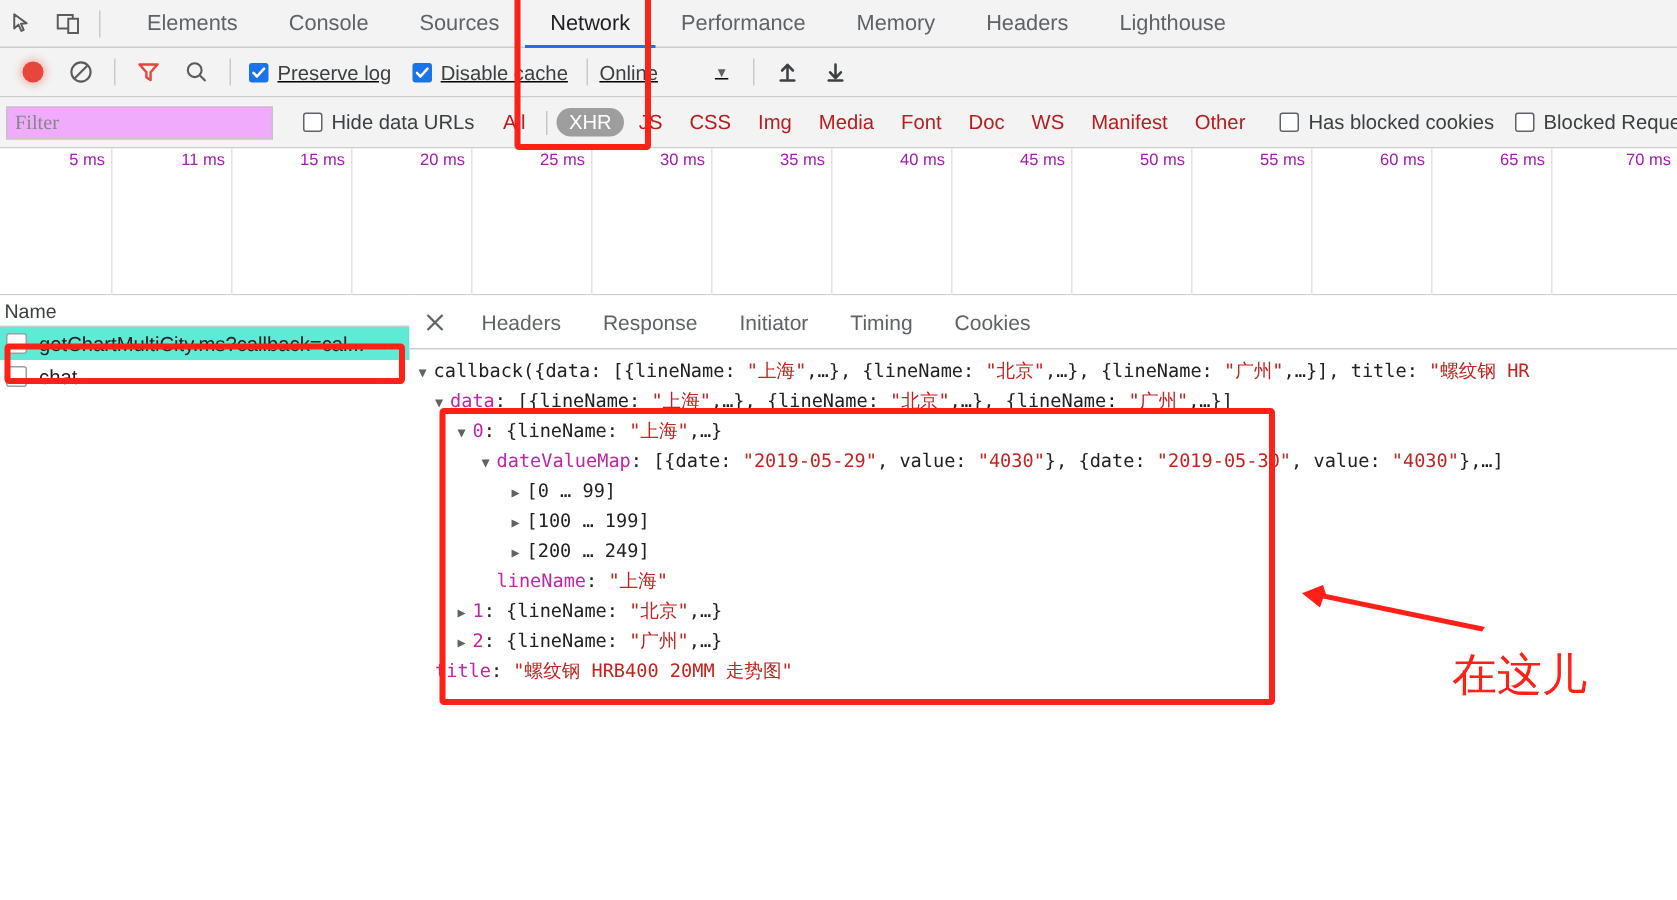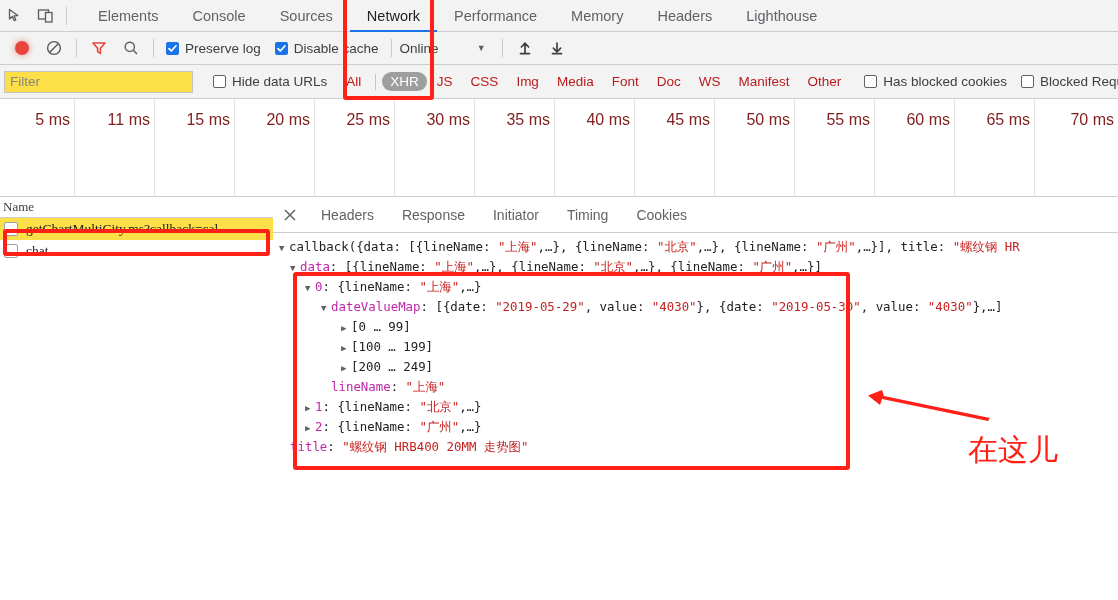--- a/index.html
+++ b/index.html
@@ -32,21 +32,21 @@
   }
   .tab.active { color:#202124; }
   .tab.active::after {
     content:""; position:absolute; left:0; right:0; bottom:0; height:2px; background:#1a73e8;
   }
 
   
   .toolbar {
     position:absolute; left:0; top:32px; width:1118px; height:33px;
     background:#f3f3f3; border-bottom:1px solid #cdcdcd;
-    display:flex; align-items:center; padding-left:6px;
+    display:flex; align-items:center; padding-left:6px;text-decoration:underline;
   }
   .record-dot {
     width:14px; height:14px; border-radius:50%; background:#e8453c;
     box-shadow:0 0 5px 2px rgba(232,69,60,0.30);
   }
   .tb-btn { width:32px; height:33px; display:flex; align-items:center; justify-content:center; }
   .chk-wrap { display:flex; align-items:center; margin-left:6px; white-space:nowrap; }
   .chk {
     width:13px; height:13px; border-radius:2px; background:#1a73e8;
     display:flex; align-items:center; justify-content:center; flex:none;
@@ -59,23 +59,23 @@
   .caret { margin-left:38px; color:#5f6368; font-size:9px; }
 
   
   .filterbar {
     position:absolute; left:0; top:65px; width:1118px; height:34px;
     background:#f3f3f3; border-bottom:1px solid #cdcdcd;
     display:flex; align-items:center;
   }
   .filter-input {
     width:200px; height:22px; margin-left:4px;
-    border:1px solid #c3c3c3; background:#fde047;
+    border:1px solid #c3c3c3; background:#f0abfc;
     font-size:13.5px; color:#5f6368; padding:0 5px;
-    font-family:Liberation Sans, sans-serif;
+    font-family:Liberation Serif, serif;
     outline:none;
   }
   .filter-input::placeholder { color:#868686; }
   .ochk {
     width:13px; height:13px; border:1.6px solid #5f6368; border-radius:2px;
     background:#fff; flex:none;
   }
   .ftype {
     font-size:13.5px; color:#b91c1c; padding:2px 8px; border-radius:10px;
     margin:0 1px; white-space:nowrap;
@@ -86,39 +86,39 @@
   
   .overview {
     position:absolute; left:0; top:99px; width:1118px; height:98px;
     background:#fff; border-bottom:1px solid #cdcdcd;
   }
   .ruler-cell {
     position:absolute; top:0; height:98px;
     border-right:1px solid #e4e4e4;
   }
   .ruler-lbl {
-    position:absolute; right:4px; top:12px;
-    font-size:16px; color:#7f1d1d; white-space:nowrap;
+    position:absolute; right:4px; top:2px;
+    font-size:11px; color:#a21caf; white-space:nowrap;
   }
 
   
   .leftpane {
     position:absolute; left:0; top:197px; width:280px; height:403px;
-    background:#fff; border-right:1px solid #cdcdcd;font-family:Liberation Serif, serif;
+    background:#fff; border-right:1px solid #cdcdcd;
   }
   .lp-header {
     height:21px; border-bottom:1px solid #cdcdcd; background:#fff;
     display:flex; align-items:center; padding-left:3px;
     font-size:13px; color:#3c4043;
   }
   .req-row {
     height:22px; display:flex; align-items:center; padding-left:4px;
     font-size:13.5px; color:#202124; white-space:nowrap; overflow:hidden;
   }
-  .req-row.first { background:#fde047; }
+  .req-row.first { background:#5eead4; }
   .req-ico {
     width:14px; height:14px; border:1.4px solid #9aa0a6; border-radius:2px;
     background:#fff; flex:none; margin-right:8px;
   }
 
   
   .rightpane {
     position:absolute; left:273px; top:197px; width:957px; height:403px; background:#fff;
   }
   .detail-tabs {

